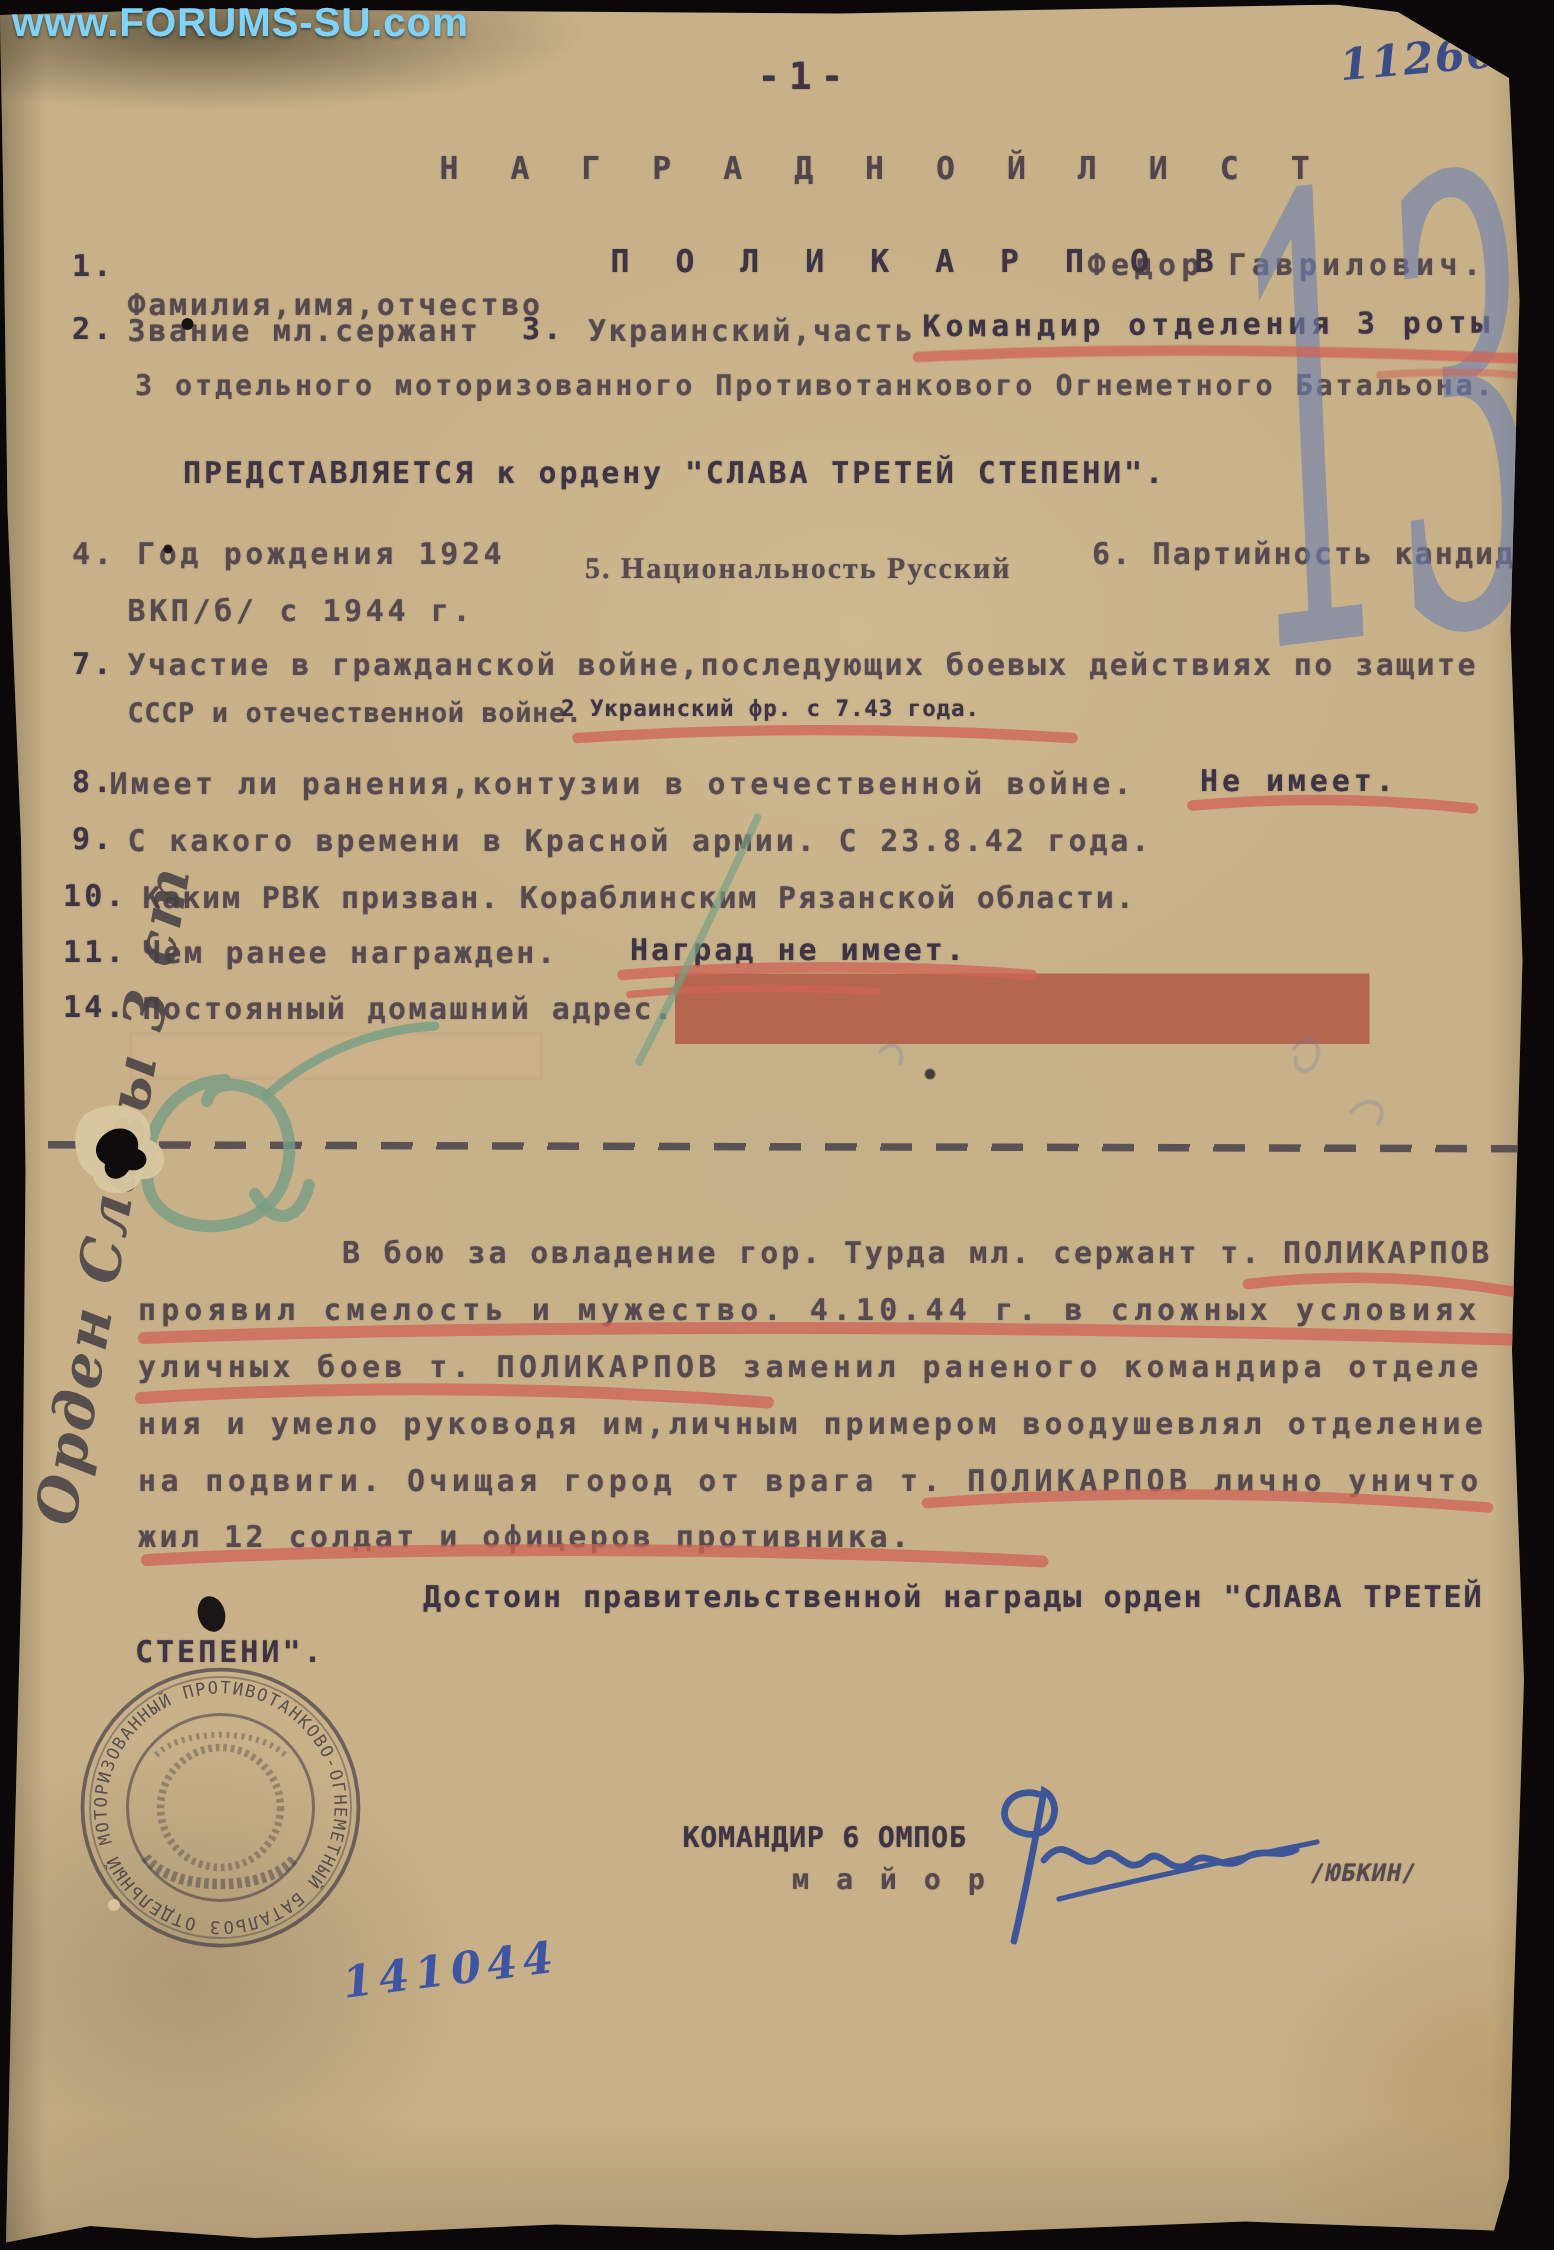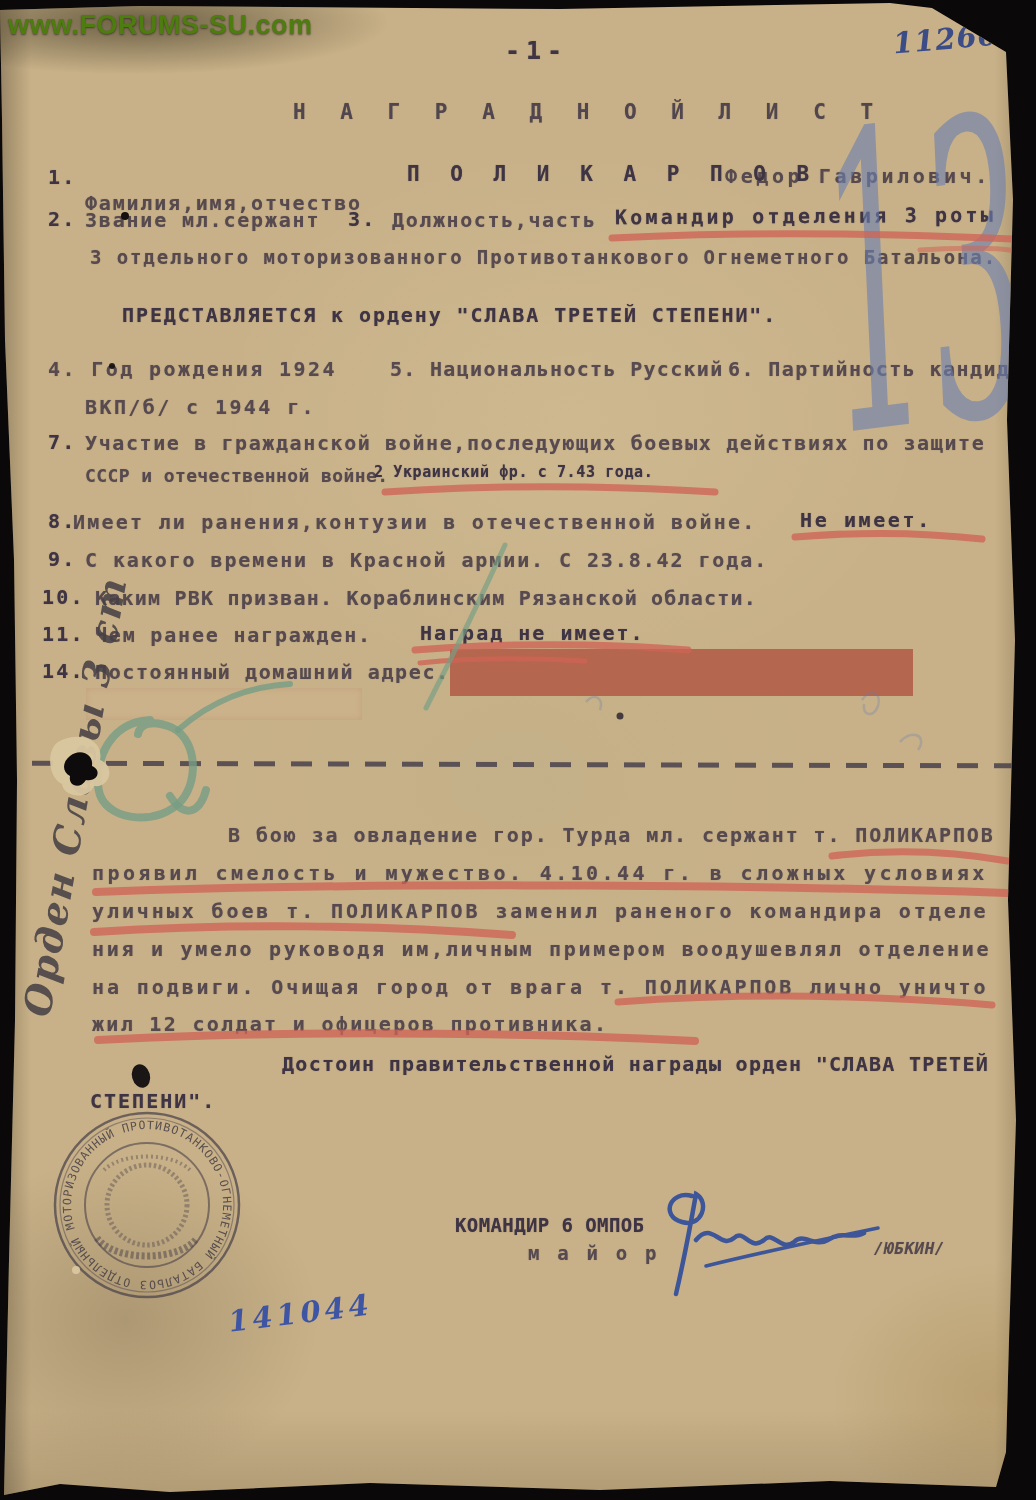--- a/index.html
+++ b/index.html
@@ -29,23 +29,23 @@
     text-shadow:0 0 1px rgba(62,52,68,.55);
   }
   .faint{opacity:.82;}
   .title{font-size:21px;letter-spacing:11px;opacity:.85;}
   .hand{
     position:absolute;white-space:nowrap;
     font-family:"DejaVu Serif",serif;font-style:italic;font-weight:700;
   }
   .blue-ink{color:#3c4c86;}
   .wm{
-    position:absolute;left:8px;top:10px;z-index:60;
+    position:absolute;left:8px;top:0;z-index:60;
     font-family:"Liberation Sans","DejaVu Sans",sans-serif;
-    font-weight:700;font-size:27px;color:#4d7c0f;letter-spacing:.5px;
+    font-weight:700;font-size:27px;color:#7dd3fc;letter-spacing:.5px;
     text-shadow:0 1px 2px rgba(0,0,0,.45);
   }
   .dashline{
     position:absolute;left:32px;top:762px;width:982px;height:5px;z-index:20;
     background:repeating-linear-gradient(90deg,#48414b 0 21px,transparent 21px 37px);
     opacity:.85;transform:rotate(.15deg);
   }
   .redact1{position:absolute;left:450px;top:649px;width:463px;height:47px;background:#b5664e;z-index:15;}
   .redact2{position:absolute;left:86px;top:688px;width:276px;height:32px;background:#ccb28a;box-shadow:0 0 6px rgba(180,140,110,.45) inset;z-index:15;}
   .margin-note{
@@ -70,28 +70,28 @@
   <span class="t title" style="left:293px;top:100px;">Н А Г Р А Д Н О Й   Л И С Т</span>
 
   <span class="t" style="left:48px;top:165px;">1.</span>
   <span class="t faint" style="left:85px;top:166px;letter-spacing:1.8px;margin-top:25px;">Фамилия,имя,отчество</span>
   <span class="t" style="left:407px;top:162px;font-size:21px;letter-spacing:9px;">П О Л И К А Р П О В</span>
   <span class="t faint" style="left:725px;top:164px;letter-spacing:3.6px;">Федор Гаврилович.</span>
 
   <span class="t" style="left:48px;top:207px;">2.</span>
   <span class="t faint" style="left:85px;top:208px;letter-spacing:1.8px;">Звание мл.сержант</span>
   <span class="t" style="left:348px;top:207px;">3.</span>
-  <span class="t faint" style="left:392px;top:208px;letter-spacing:1.6px;">Должность,часть</span>
+  <span class="t faint" style="left:392px;top:208px;letter-spacing:1.6px;">Украинский,часть</span>
   <span class="t" style="left:615px;top:204px;letter-spacing:3.2px;transform:rotate(-.4deg);">Командир отделения 3 роты</span>
   <span class="t faint" style="left:90px;top:246px;font-size:19px;letter-spacing:1.9px;">3 отдельного моторизованного Противотанкового Огнеметного Батальона.</span>
 
   <span class="t" style="left:122px;top:303px;letter-spacing:1.9px;">ПРЕДСТАВЛЯЕТСЯ к ордену "СЛАВА ТРЕТЕЙ СТЕПЕНИ".</span>
 
   <span class="t faint" style="left:48px;top:357px;letter-spacing:2.4px;">4. Год рождения 1924</span>
-  <span class="t faint" style="left:390px;top:357px;letter-spacing:1.3px;">5. Национальность Русский</span>
+  <span class="t faint" style="left:390px;top:368px;letter-spacing:1.3px;font-family:Liberation Serif, serif;">5. Национальность Русский</span>
   <span class="t faint" style="left:728px;top:357px;letter-spacing:1.4px;">6. Партийность кандид.</span>
   <span class="t faint" style="left:85px;top:395px;letter-spacing:2.4px;">ВКП/б/ с 1944 г.</span>
 
   <span class="t" style="left:48px;top:430px;">7.</span>
   <span class="t faint" style="left:85px;top:431px;letter-spacing:1.6px;">Участие в гражданской войне,последующих боевых действиях по защите</span>
   <span class="t faint" style="left:85px;top:465px;font-size:18px;letter-spacing:.4px;">СССР и отечественной войне.</span>
   <span class="t" style="left:374px;top:463px;font-size:15px;letter-spacing:.6px;">2 Украинский фр. с 7.43 года.</span>
 
   <span class="t" style="left:48px;top:509px;">8.</span>
   <span class="t faint" style="left:73px;top:510px;letter-spacing:2.2px;">Имеет ли ранения,контузии в отечественной войне.</span>

